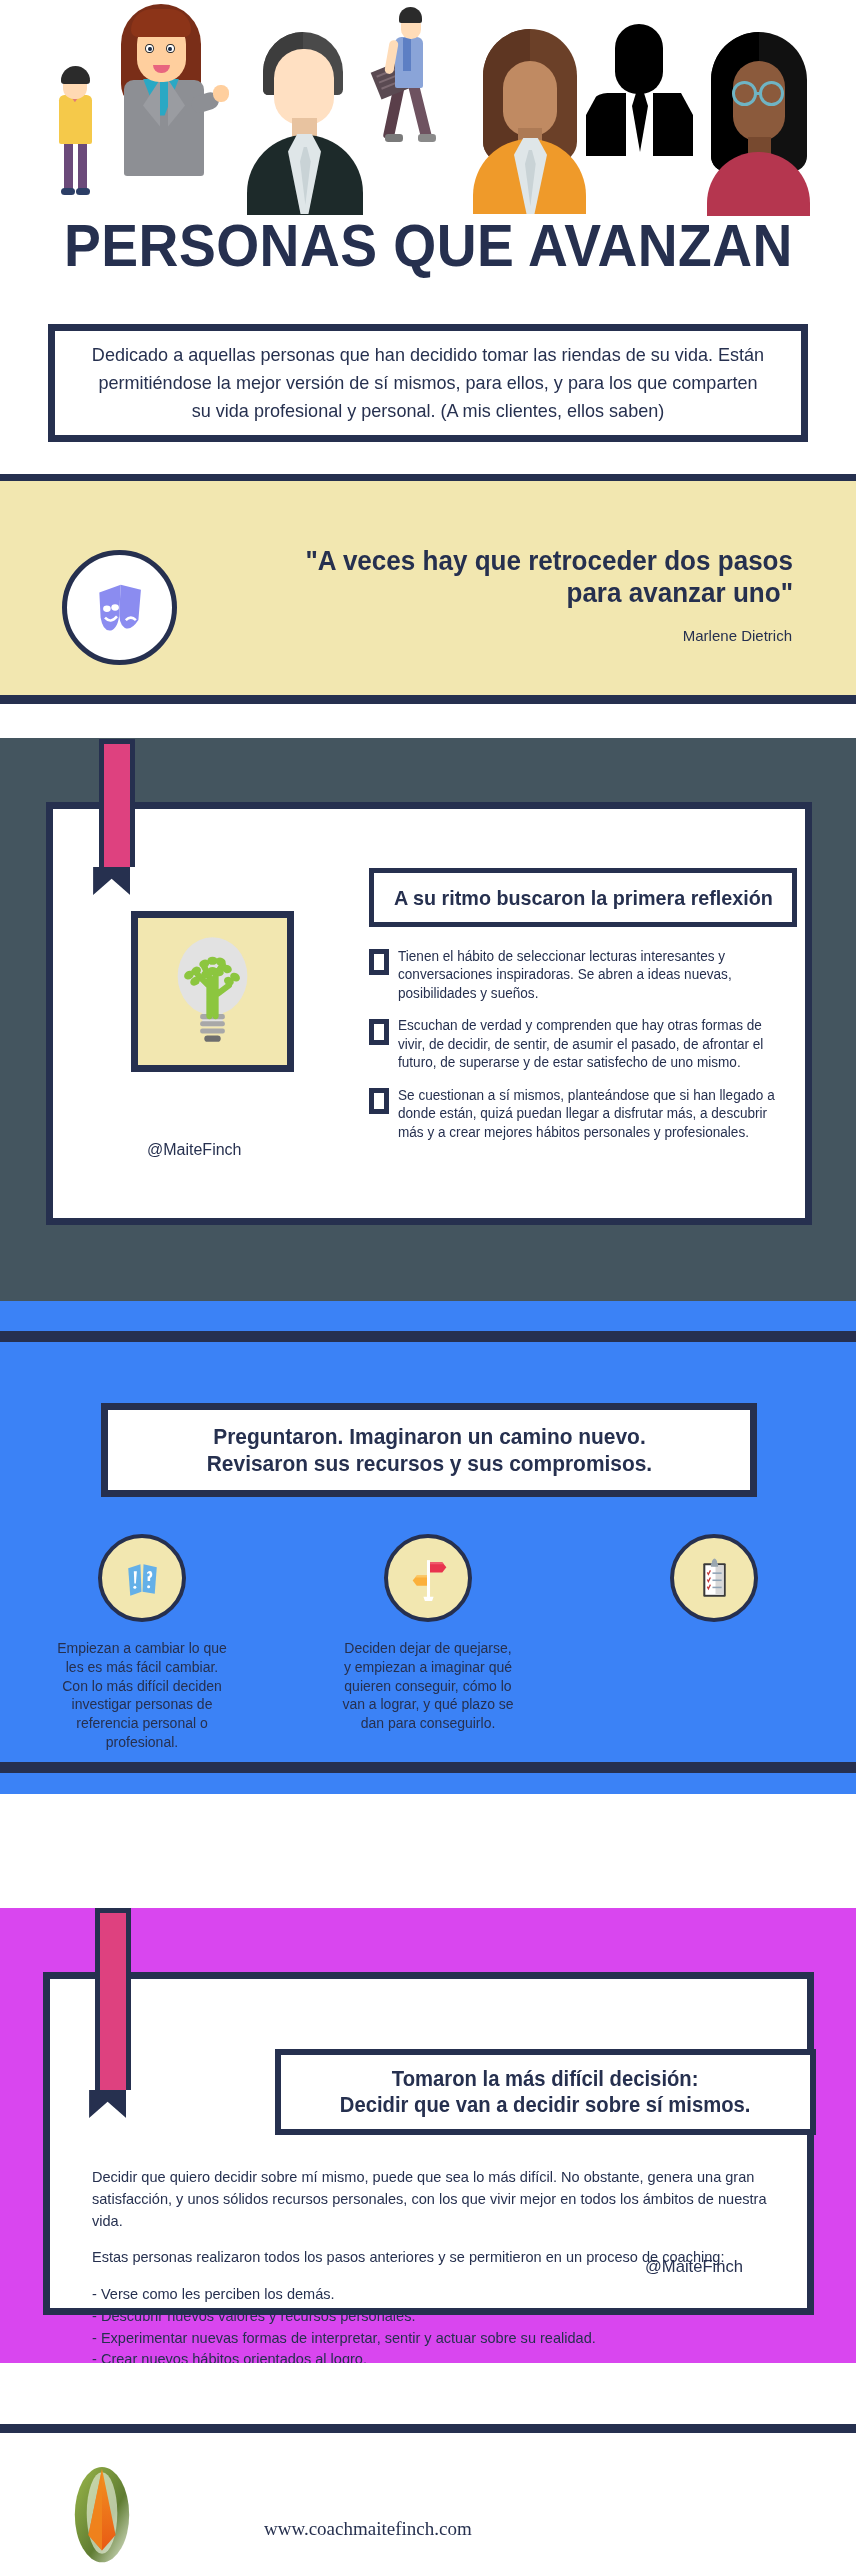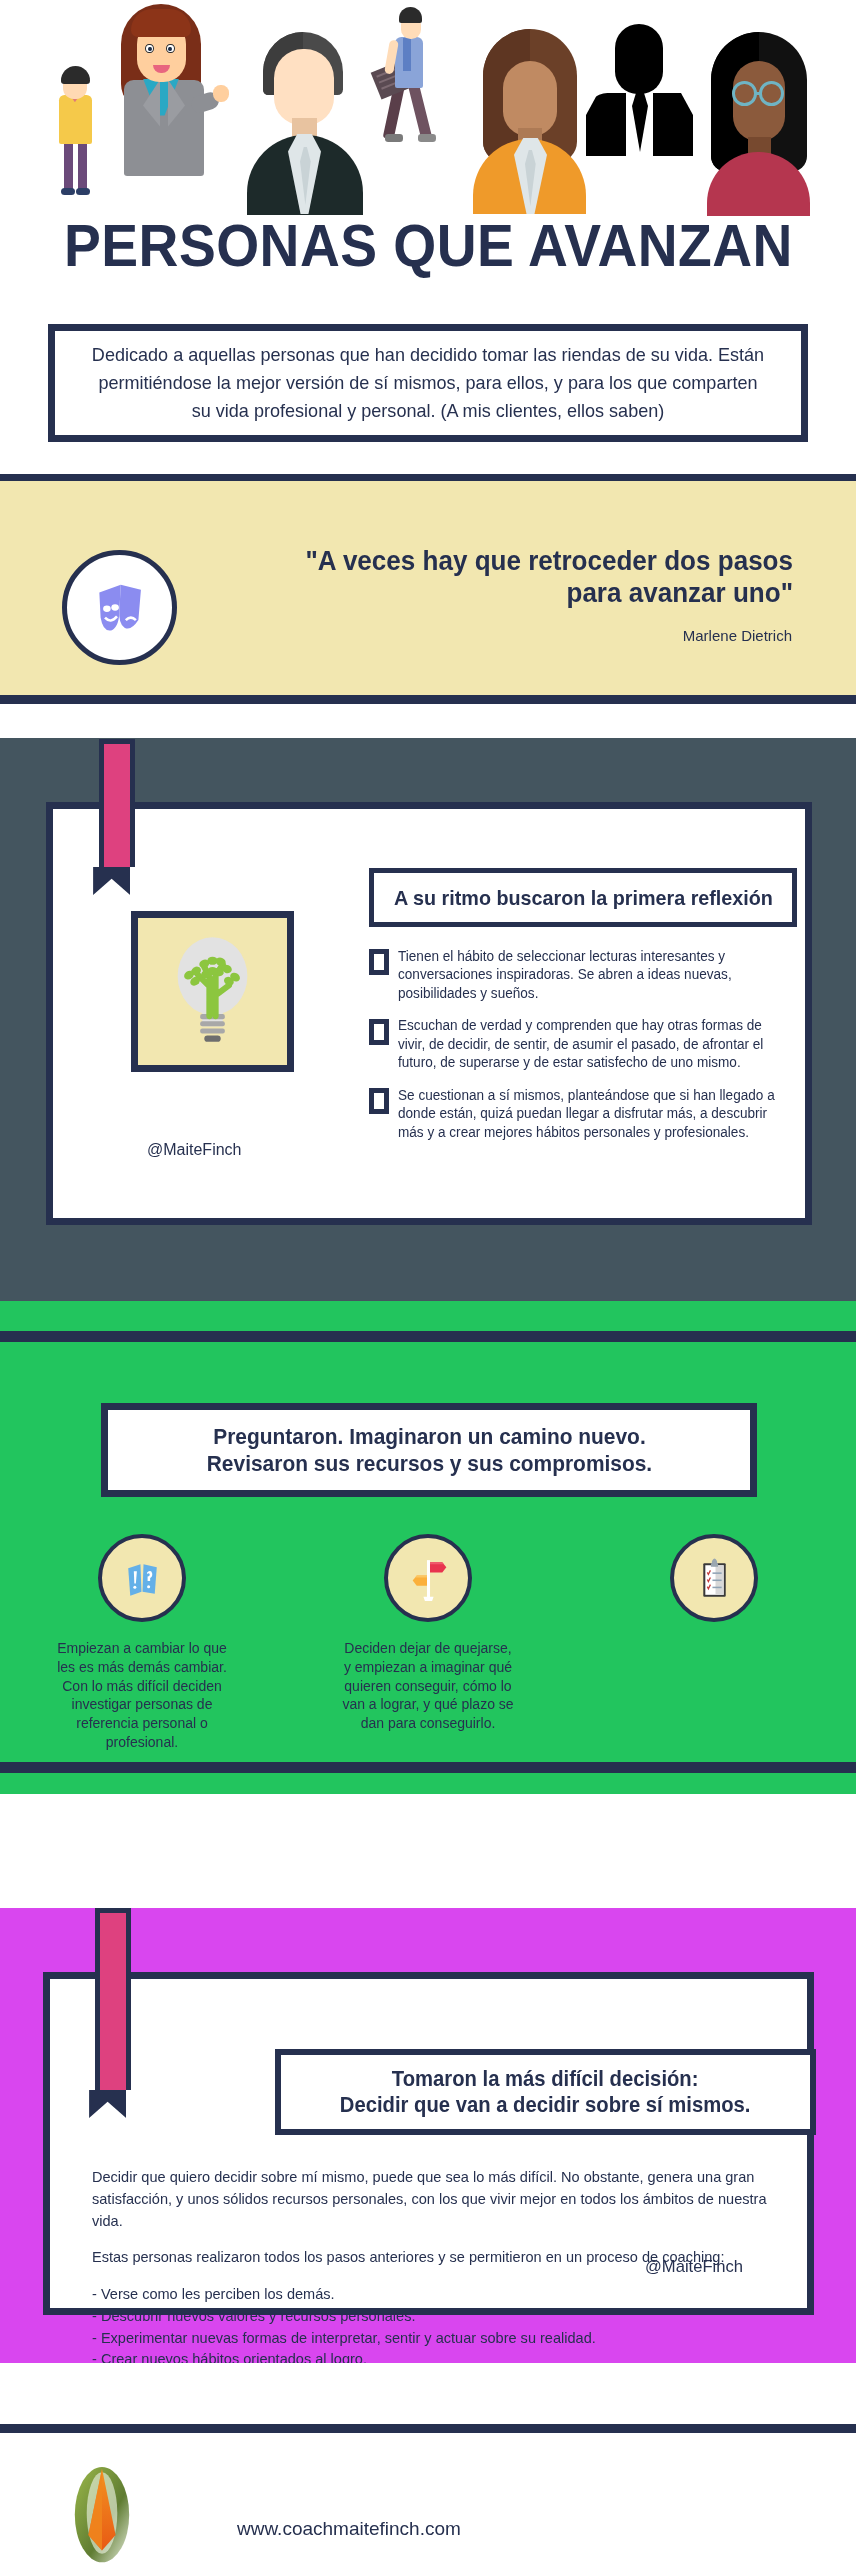--- a/index.html
+++ b/index.html
@@ -225,21 +225,21 @@
     margin-right: 8.6px; margin-top: 2.1px;
   }
   .check-text {
     font-family:"Liberation Sans Narrow","Liberation Sans",sans-serif;
     font-size: 14px; line-height: 1.32; color:#26304f;
     transform: scaleX(0.97); transform-origin: left top;
   }
   #sec1-botbar { position:absolute; left:0; top:1297px; width:857px; height:4.3px; background:#44555f; }
 
   
-  #sec2 { position:absolute; left:0; top:1301px; width:857px; height:493px; background:#22c55e; }
+  #sec2 { position:absolute; left:0; top:1301px; width:857px; height:493px; background:#3b82f6; }
   #sec2-topbar { position:absolute; left:0; top:30px; width:857px; height:10.7px; background:#26304f; }
   #sec2-title-box {
     position:absolute; left: 101px; top: 102px;
     width: 656px; height: 94px;
     border: 7.5px solid #26304f; background:#ffffff;
     display:flex; align-items:center; justify-content:center;
   }
   #sec2-title {
     font-family:"Liberation Sans Narrow","Liberation Sans",sans-serif;
     font-weight:700; font-size: 22.5px; line-height:1.2; color:#26304f;
@@ -309,22 +309,22 @@
     font-family:"Liberation Sans Narrow","Liberation Sans",sans-serif;
     font-size: 33px; color:#111; letter-spacing:0px; line-height:1;
   }
   #logo-name b { font-weight: 700; }
   #logo-rule { height: 3.7px; background:#5e7a36; margin: 3.2px 0 2.1px 0; width: 100%; }
   #logo-tag {
     font-family:"Liberation Sans Narrow","Liberation Sans",sans-serif;
     font-size: 18px; color:#222; letter-spacing: 1.1px; text-align:center;
   }
   #footer-url {
-    margin-left: 92px;
-    font-family:Liberation Sans, sans-serif;
+    margin-left: 119px;
+    font-family:Liberation Serif, serif;
     font-size: 19px; color:#26304f; align-self:center; margin-top: 32px;
   }
 </style>
 </head>
 <body>
 
 <div id="header-section">
 
   <div id="people-row">
 
@@ -512,21 +512,21 @@
       <div class="col-circle">
         <svg width="51" height="51" viewBox="0 0 100 100">
           <path d="M22 30 L46 22 L48 76 L26 84 Z" fill="#64b0e8"></path>
           <path d="M52 22 L78 28 L74 80 L50 76 Z" fill="#64b0e8"></path>
           <path d="M33 36 l6 0 -2 24 -3 0 z" fill="#ffffff"></path>
           <circle cx="35" cy="67" r="3" fill="#ffffff"></circle>
           <path d="M59 38 q8 -6 10 2 q1 6 -4 9 l0 6 -5 0 0 -9 q5 -1 4 -5 q-1 -3 -5 0 z" fill="#ffffff"></path>
           <circle cx="62" cy="66" r="3" fill="#ffffff"></circle>
         </svg>
       </div>
-      <div class="col-text">Empiezan a cambiar lo que les es más demás cambiar. Con lo más difícil deciden investigar personas de referencia personal o profesional.</div>
+      <div class="col-text">Empiezan a cambiar lo que les es más fácil cambiar. Con lo más difícil deciden investigar personas de referencia personal o profesional.</div>
     </div>
 
     <div class="col">
       <div class="col-circle">
         <svg width="51" height="51" viewBox="0 0 100 100">
           <rect x="47" y="14" width="6" height="76" fill="#ffffff"></rect>
           <path d="M40 86 l20 0 -3 8 -14 0 z" fill="#ffffff"></path>
           <path d="M53 18 h24 l8 10 -8 10 h-24 z" fill="#e8344e"></path>
           <path d="M53 18 h24 l3 4 h-27 z" fill="#f0596c"></path>
           <path d="M47 44 h-20 l-8 10 8 10 h20 z" fill="#fbb03b"></path>

